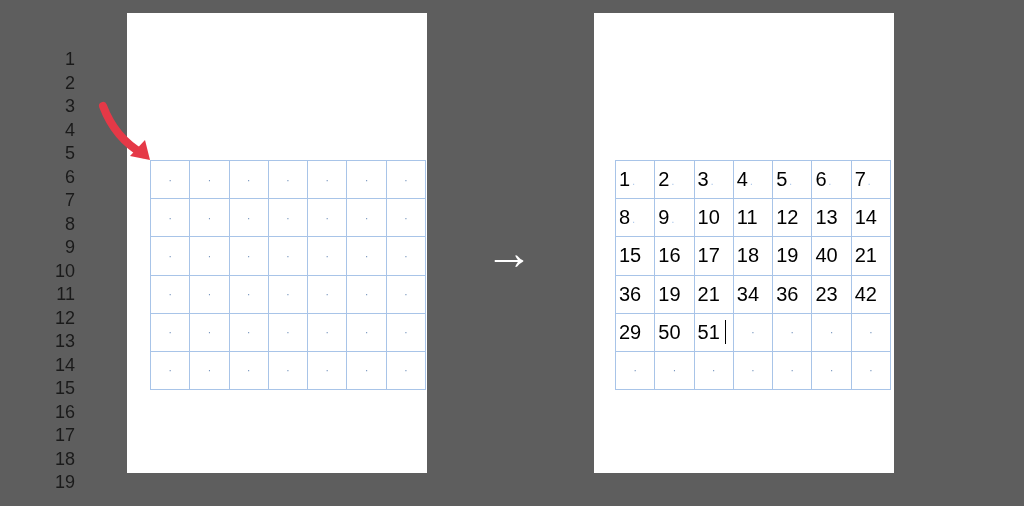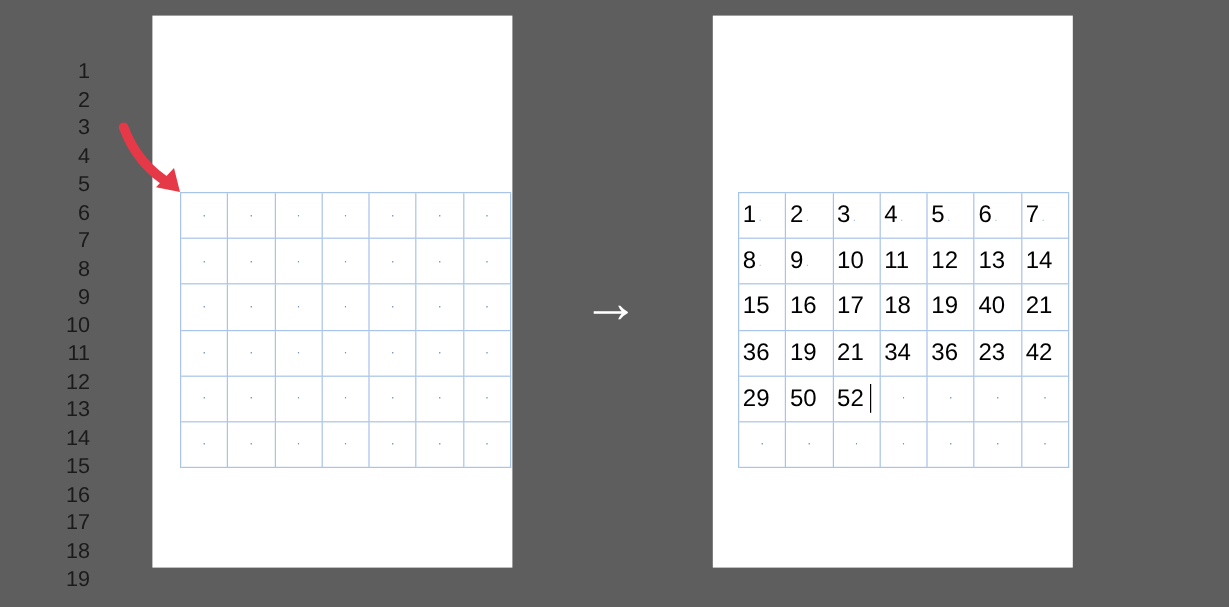--- a/index.html
+++ b/index.html
@@ -202,21 +202,21 @@
     <div class="cell">21</div>
     <div class="cell">36</div>
     <div class="cell">19</div>
     <div class="cell">21</div>
     <div class="cell">34</div>
     <div class="cell">36</div>
     <div class="cell">23</div>
     <div class="cell">42</div>
     <div class="cell">29</div>
     <div class="cell">50</div>
-    <div class="cell cursor-cell">52</div>
+    <div class="cell cursor-cell">51</div>
     <div class="cell empty"></div>
     <div class="cell empty"></div>
     <div class="cell empty"></div>
     <div class="cell empty"></div>
     <div class="cell empty"></div>
     <div class="cell empty"></div>
     <div class="cell empty"></div>
     <div class="cell empty"></div>
     <div class="cell empty"></div>
     <div class="cell empty"></div>

